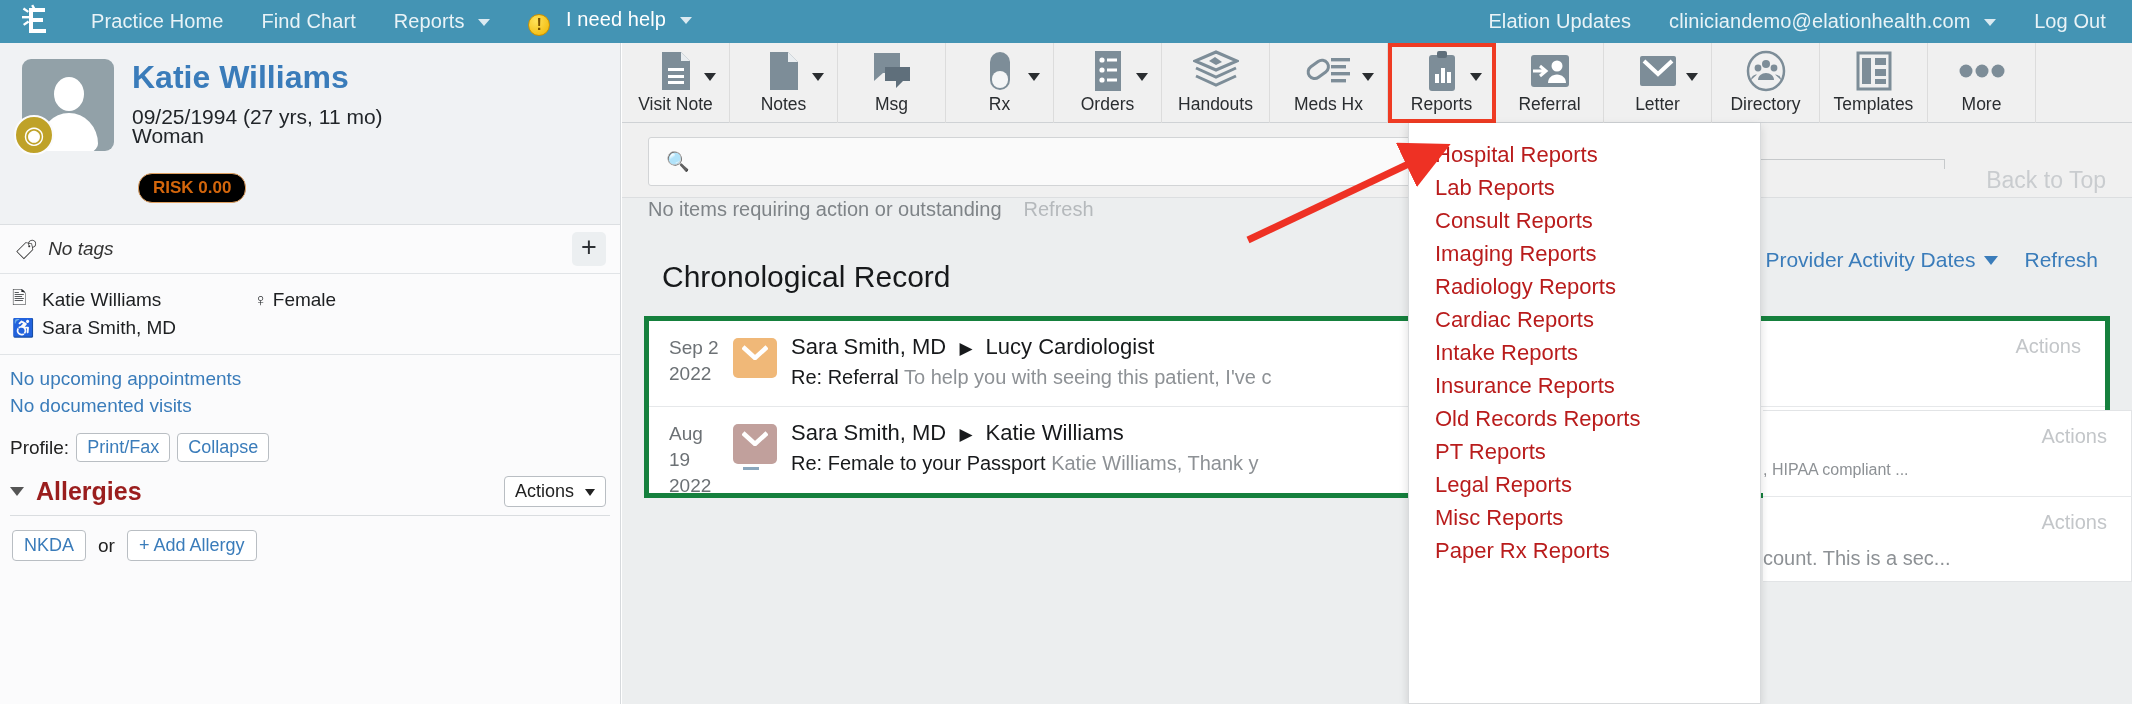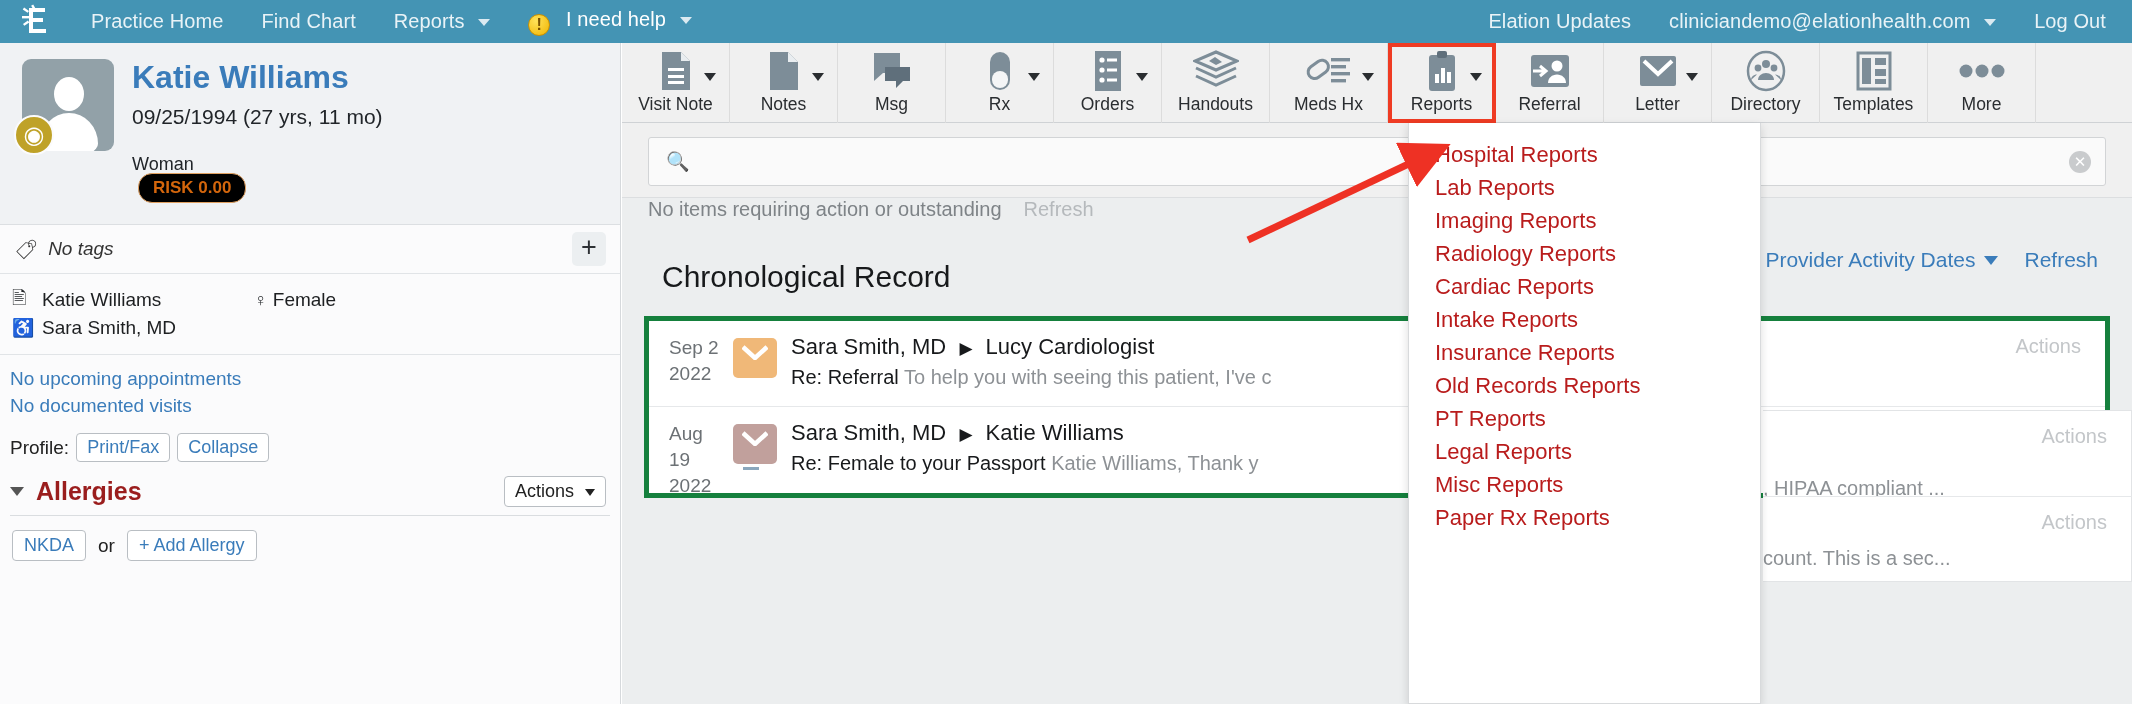--- a/index.html
+++ b/index.html
@@ -51,21 +51,21 @@
   .avatar .head{ position:absolute; left:32px; top:18px; width:30px;height:34px;border-radius:50%;background:#fff;}
   .avatar .body{ position:absolute; left:18px; top:54px; width:58px;height:44px;border-radius:50% 50% 46% 46%/70% 70% 30% 30%;background:#fff;}
   .globe{
     position:absolute; left:-8px; bottom:-4px; width:40px;height:40px;border-radius:50%;
     background:#bfa228; border:2px solid #fbfbfc; color:#fff; font-size:24px; line-height:36px; text-align:center;
   }
   .p-name{
     position:absolute; left:132px; top:16px; font-size:32px; color:#3a7cba; font-weight:bold;
   }
   .p-dob{ position:absolute; left:132px; top:62px; font-size:21px; color:#212529;}
-  .p-sex{ position:absolute; left:132px; top:111px; font-size:18px; color:#212529;}
+  .p-sex{ position:absolute; left:132px; top:81px; font-size:21px; color:#212529;}
   .risk{
     position:absolute; left:138px; top:130px; border:1px solid #e0a060; border-radius:14px;
     color:#d4660c; font-size:17px; font-weight:bold; padding:4px 14px; background:#000000;
   }
 
   .tags-row{
     height:49px; display:flex; align-items:center; padding:0 14px 0 14px;
     border-bottom:1px solid #e1e4e7; background:#fbfbfc;
   }
   .tag-ico{ font-size:19px; color:#333; margin-right:10px; display:inline-block; transform:scaleX(-1);}
@@ -579,39 +579,50 @@
             <b>Re: Female to your Passport</b>
             <span>Katie Williams, Thank y</span>
           </div>
         </div>
         <div class="ractions">Actions</div>
       </div>
 
     </div>
   </div>
 
+  <div class="timeline">
+    <div class="tl-blockmark">|</div>
+    <div class="tl-axis">
+      <div class="tl-tick" style="left:124px"></div>
+      <div class="tl-tick" style="left:212px"></div>
+    </div>
+    <div class="tl-lab" style="left:44px">01/2021</div>
+    <div class="tl-lab" style="left:160px">09/2020</div>
+    <div class="tl-backtotop">Back to Top</div>
+  </div>
 
   <div class="provider-row">
     <span>Provider Activity Dates</span>
     <span class="cd"></span>
     <span>Refresh</span>
   </div>
 
   <div style="position:absolute;left:1763px;top:410px;width:369px;height:86px;background:#fff;border-top:1px solid #e2e4e6;border-right:1px solid #e2e4e6;z-index:5">
     <div style="position:absolute;right:24px;top:14px;font-size:20px;color:#c3c6c9">Actions</div>
-    <div style="position:absolute;left:0;top:66px;font-size:20px;color:#8d9195">, HIPAA compliant ...</div>
+    <div style="position:absolute;left:0;top:50px;font-size:16px;color:#8d9195">, HIPAA compliant ...</div>
   </div>
   <div style="position:absolute;left:1763px;top:496px;width:369px;height:86px;background:#fff;border-top:1px solid #e6e8ea;border-right:1px solid #e2e4e6;border-bottom:1px solid #e2e4e6;z-index:5">
     <div style="position:absolute;right:24px;top:14px;font-size:20px;color:#c3c6c9">Actions</div>
     <div style="position:absolute;left:0;top:50px;font-size:20px;color:#8d9195">count. This is a sec...</div>
   </div>
 
   <div class="dropdown">
     <div class="dd-item">Hospital Reports</div>
     <div class="dd-item">Lab Reports</div>
+    <div class="dd-item">Consult Reports</div>
     <div class="dd-item">Imaging Reports</div>
     <div class="dd-item">Radiology Reports</div>
     <div class="dd-item">Cardiac Reports</div>
     <div class="dd-item">Intake Reports</div>
     <div class="dd-item">Insurance Reports</div>
     <div class="dd-item">Old Records Reports</div>
     <div class="dd-item">PT Reports</div>
     <div class="dd-item">Legal Reports</div>
     <div class="dd-item">Misc Reports</div>
     <div class="dd-item">Paper Rx Reports</div>

